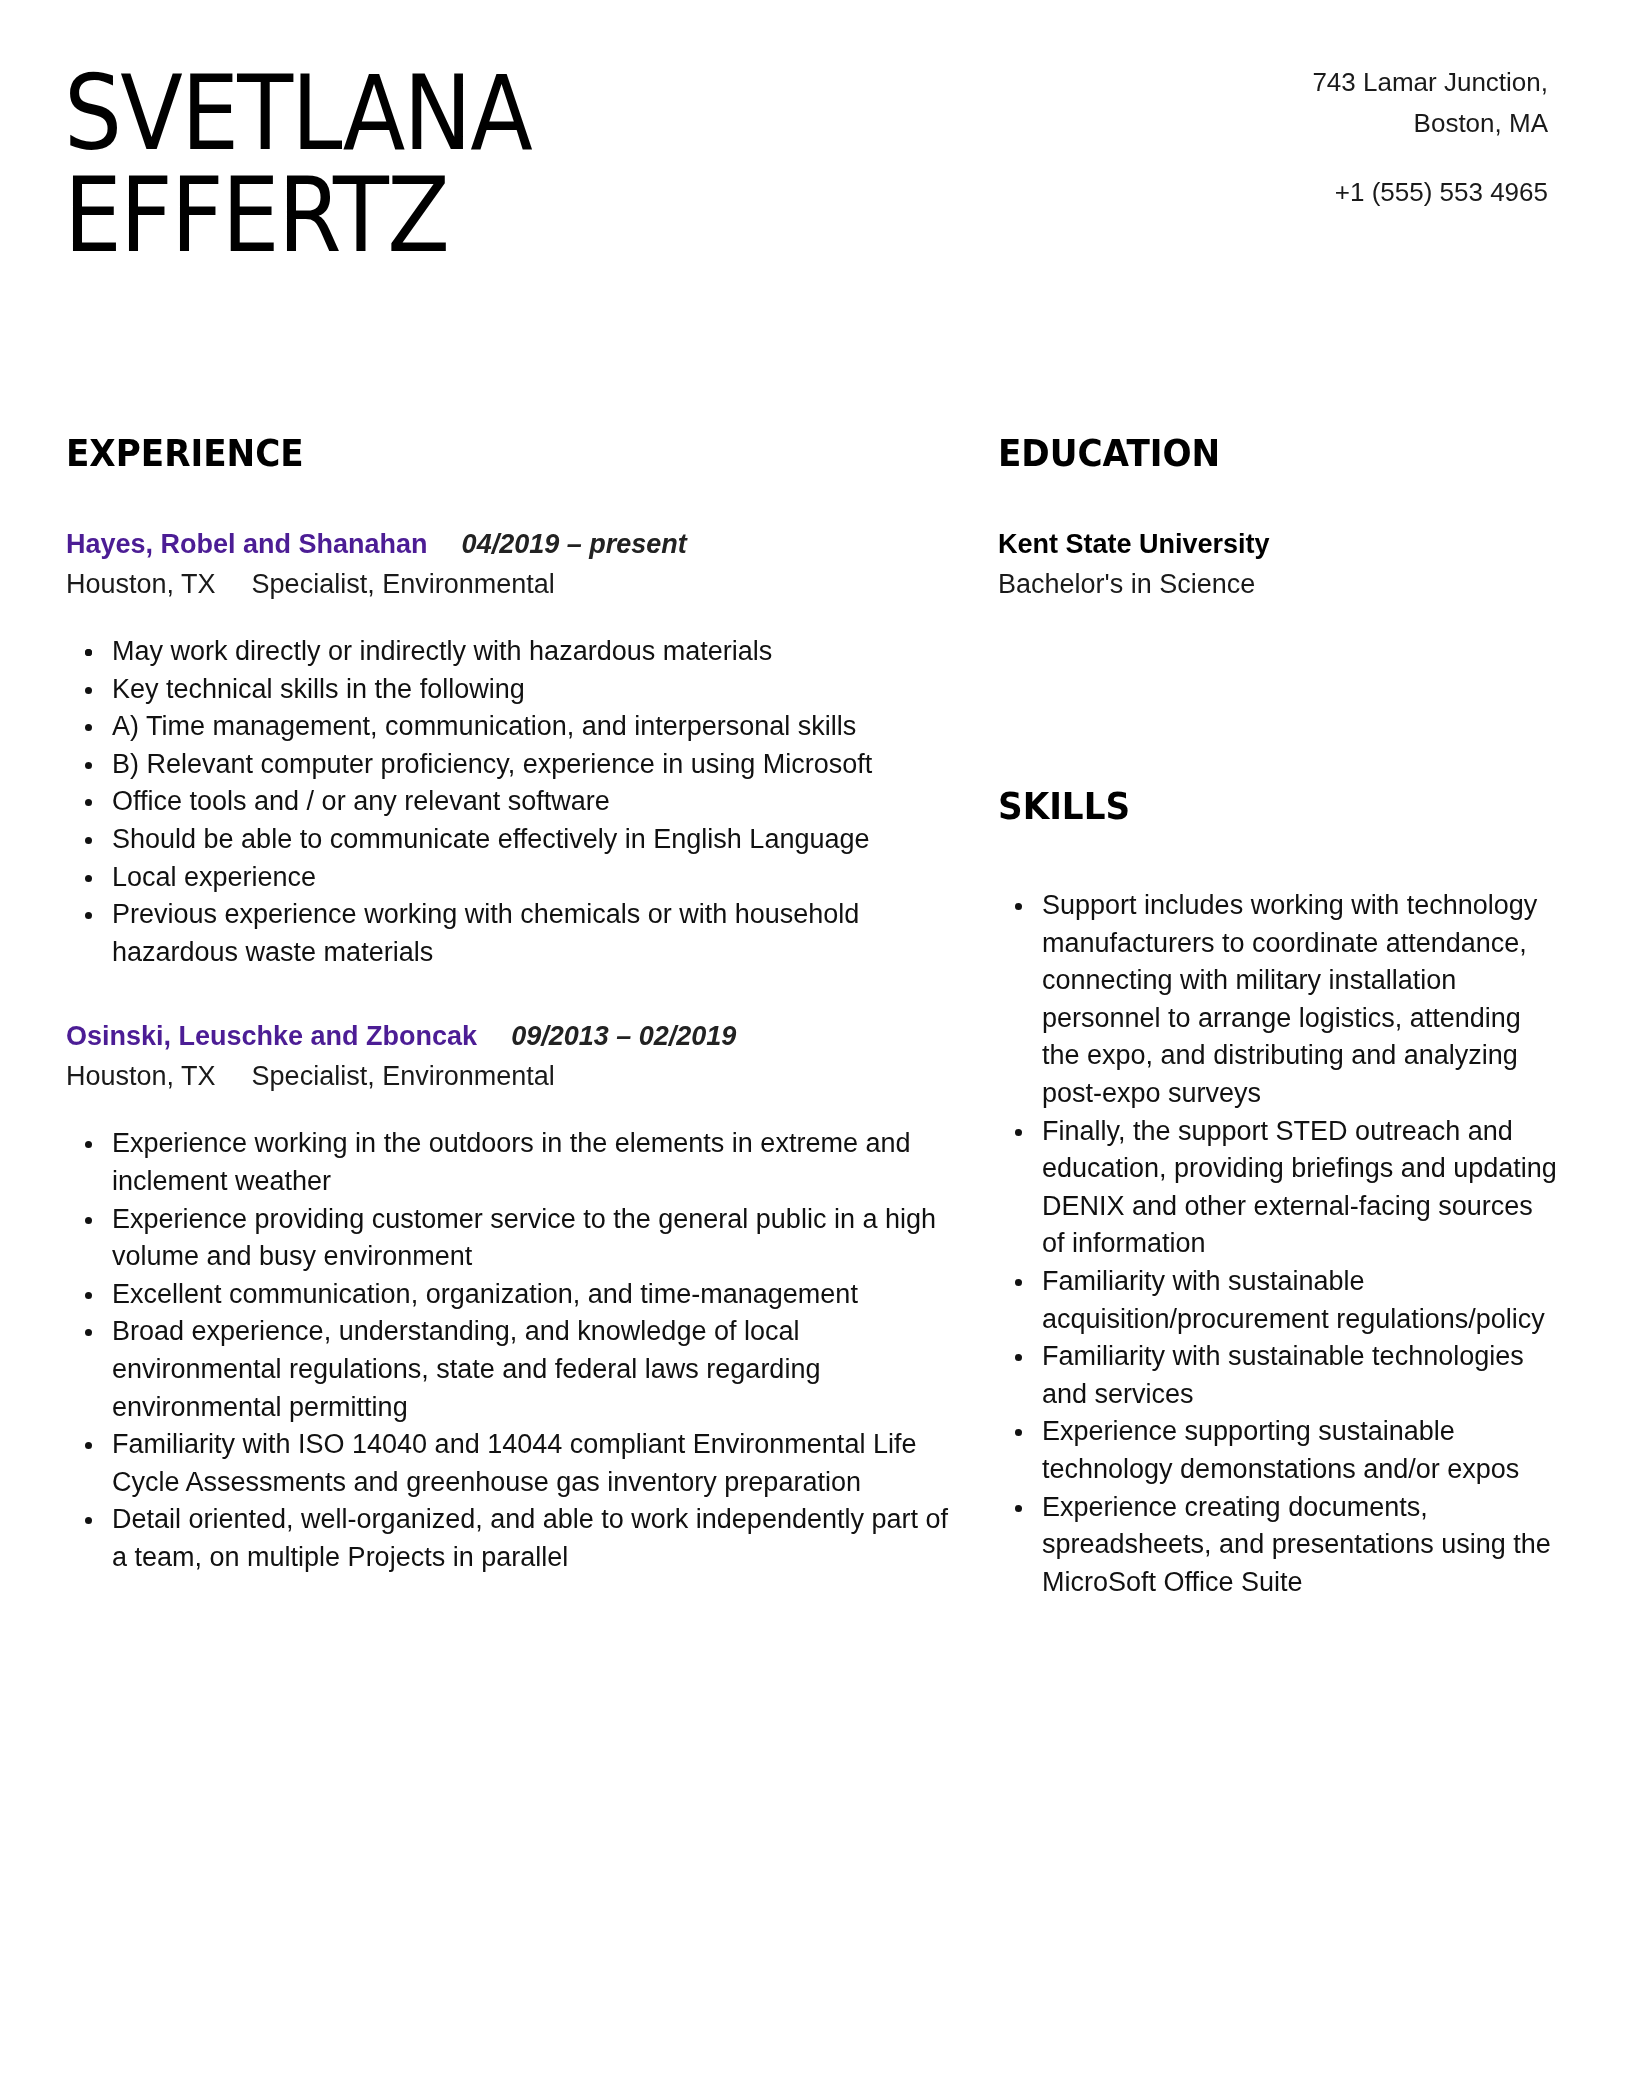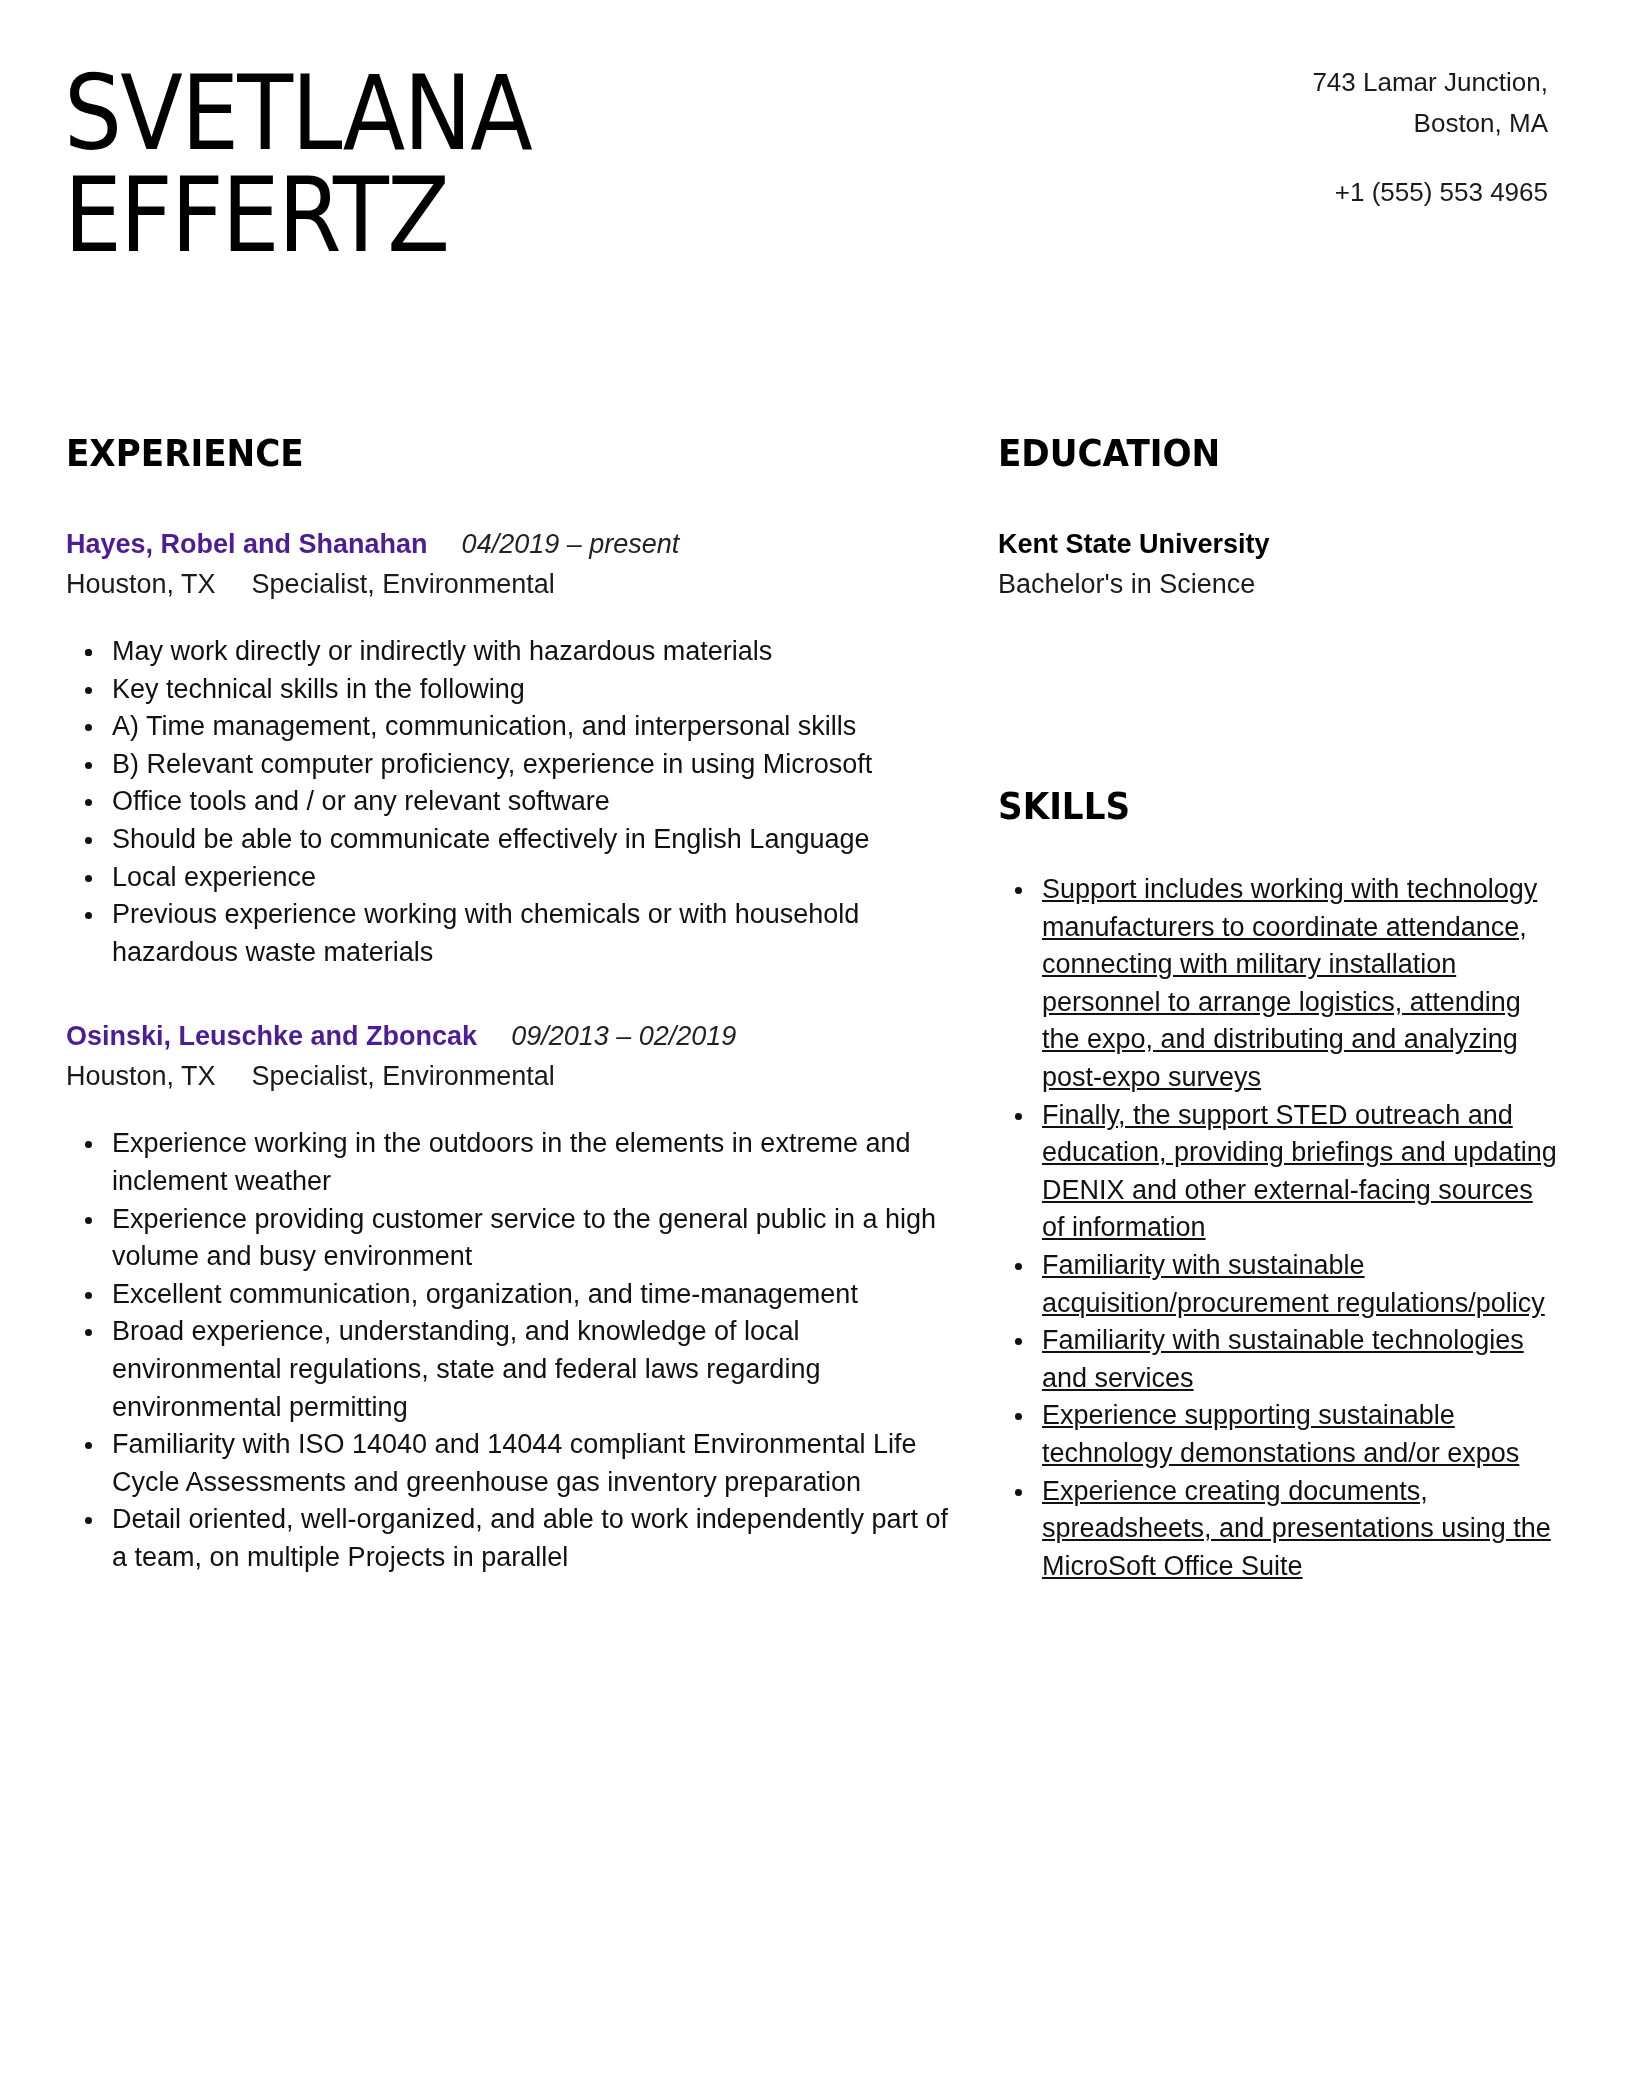--- a/index.html
+++ b/index.html
@@ -27,40 +27,40 @@
 
   .section-title {
     font-family: "DejaVu Sans", sans-serif;
     font-size: 38px; line-height: 50px; color: #000; margin: 0;
     transform: scaleX(0.9); transform-origin: left top;
     white-space: nowrap;
   }
   .job { margin-top: 47px; }
   .job-head { font-size: 27px; line-height: 38px; white-space: nowrap; }
   .company { font-weight: 700; color: #4c1d95; }
-  .dates { font-style: italic; margin-left: 34px; color: #222; }
+  .dates { font-style: italic; margin-left: 34px; color: #222; font-weight: bold; }
   .job-sub { font-size: 27px; line-height: 42px; color: #1a1a1a; white-space: nowrap; }
   .job-sub .role { margin-left: 36px; }
 
   ul.bullets {
     list-style: none; margin: 28px 0 0 0; padding: 0;
     font-size: 27px; line-height: 37.6px; color: #111;
   }
   ul.bullets li { position: relative; padding-left: 46px; }
   ul.bullets li .dot {
     position: absolute; left: 19px; top: 16px;
     width: 7px; height: 7px; border-radius: 50%; background: #111;
   }
   .col-left ul.bullets { width: 900px; }
   .job2 { margin-top: 46px; }
 
   .edu-school { margin-top: 47px; font-size: 27px; line-height: 38px; font-weight: 700; color: #000; }
   .edu-degree { font-size: 27px; line-height: 42px; color: #1a1a1a; }
   .skills-title { margin-top: 176px; }
-  .col-right ul.bullets { width: 560px; margin-top: 40px; text-decoration: underline; }
+  .col-right ul.bullets { width: 560px; margin-top: 56px; }
   .col-right ul.bullets li { padding-left: 44px; }
   .col-right ul.bullets li .dot { left: 17px; }
 </style>
 </head>
 <body>
 
 <div class="name">
   <div>SVETLANA</div>
   <div>EFFERTZ</div>
 </div>

